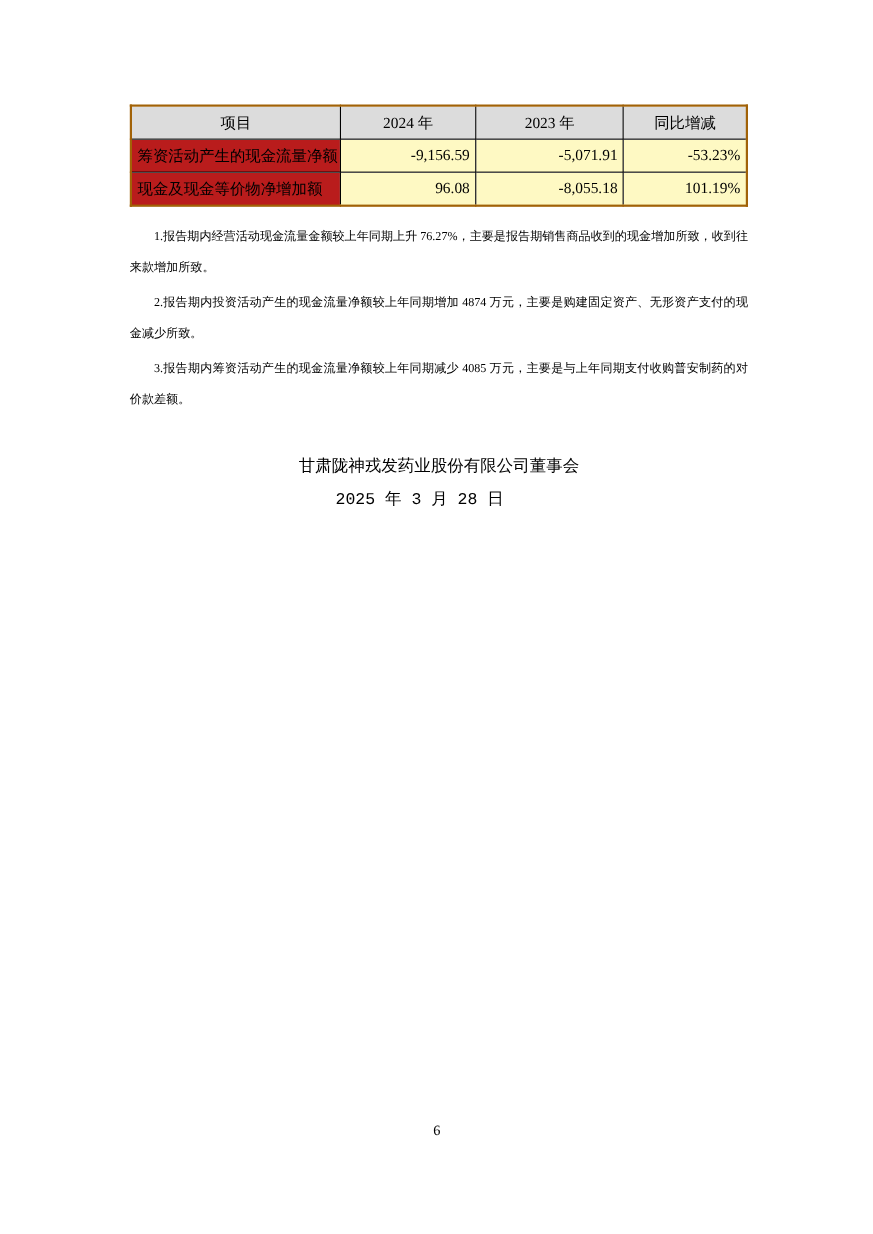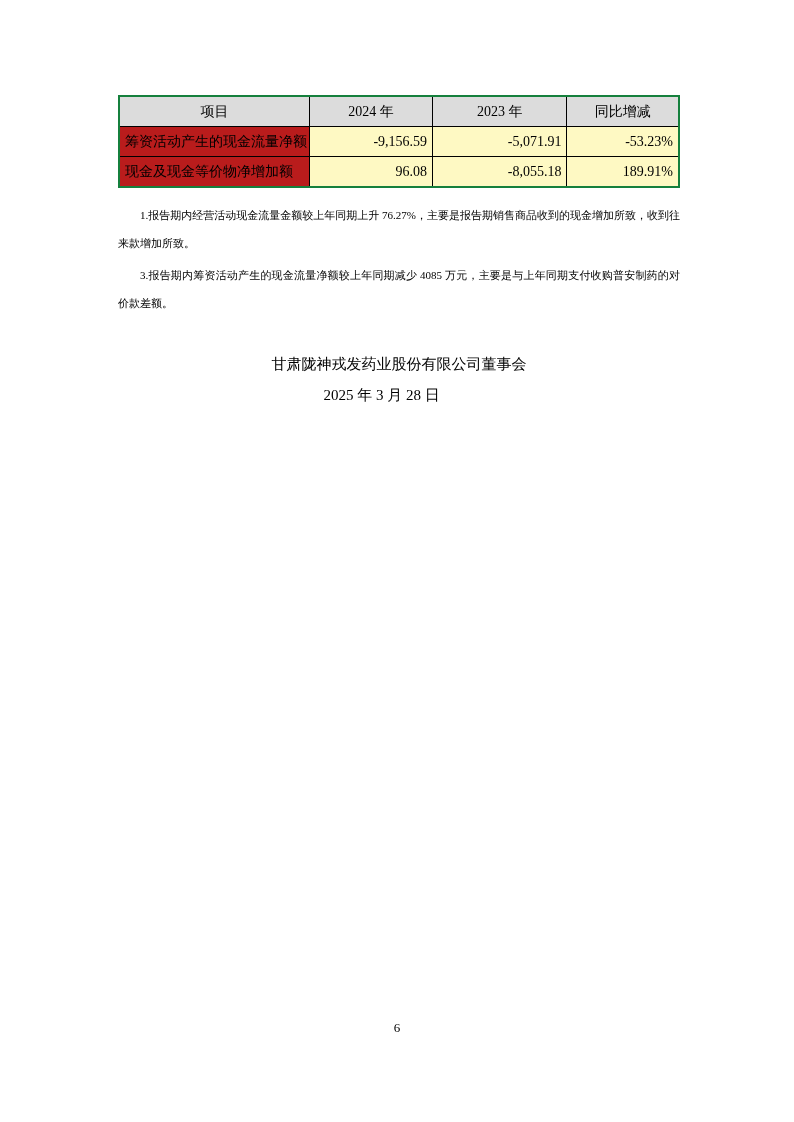--- a/index.html
+++ b/index.html
@@ -33,21 +33,21 @@
   table.fin-table col.c3 { width: 24%; }
   table.fin-table col.c4 { width: 20%; }
   table.fin-table th,
   table.fin-table td {
     border: 1px solid #000000;
     padding: 2px 5px;
     height: 25px;
     overflow: hidden;
     white-space: nowrap;
   }
-  table.fin-table { border: 2px solid #15803d; }
+  table.fin-table { border: 2px solid #a16207; }
   table.fin-table th {
     background: #dcdcdc;
     font-weight: normal;
     text-align: center;
   }
   td.cell-item {
     background: #b91c1c;
     text-align: left;
   }
   td.cell-num {
@@ -65,20 +65,21 @@
   .para + .para { margin-top: 4px; }
   .signature {
     margin-top: 32px;
     text-align: center;
     font-size: 15px;
   }
   .sig-company { line-height: 30px; }
   .sig-date {
     line-height: 32px;
     margin-right: 35px;
+    font-family: Liberation Mono, monospace;
   }
   .page-number {
     position: absolute;
     left: 0;
     right: 0;
     top: 1020px;
     text-align: center;
     font-size: 13px;
   }
 </style>
@@ -107,26 +108,27 @@
         <tr>
           <td class="cell-item">筹资活动产生的现金流量净额</td>
           <td class="cell-num">-9,156.59</td>
           <td class="cell-num">-5,071.91</td>
           <td class="cell-num">-53.23%</td>
         </tr>
         <tr>
           <td class="cell-item">现金及现金等价物净增加额</td>
           <td class="cell-num">96.08</td>
           <td class="cell-num">-8,055.18</td>
-          <td class="cell-num">189.91%</td>
+          <td class="cell-num">101.19%</td>
         </tr>
       </tbody>
     </table>
 
     <p class="para first">1.报告期内经营活动现金流量金额较上年同期上升 76.27%，主要是报告期销售商品收到的现金增加所致，收到往来款增加所致。</p>
+    <p class="para">2.报告期内投资活动产生的现金流量净额较上年同期增加 4874 万元，主要是购建固定资产、无形资产支付的现金减少所致。</p>
     <p class="para">3.报告期内筹资活动产生的现金流量净额较上年同期减少 4085 万元，主要是与上年同期支付收购普安制药的对价款差额。</p>
 
     <div class="signature">
       <div class="sig-company">甘肃陇神戎发药业股份有限公司董事会</div>
       <div class="sig-date">2025 年 3 月 28 日</div>
     </div>
 
   </div>
 
   <div class="page-number">6</div>

